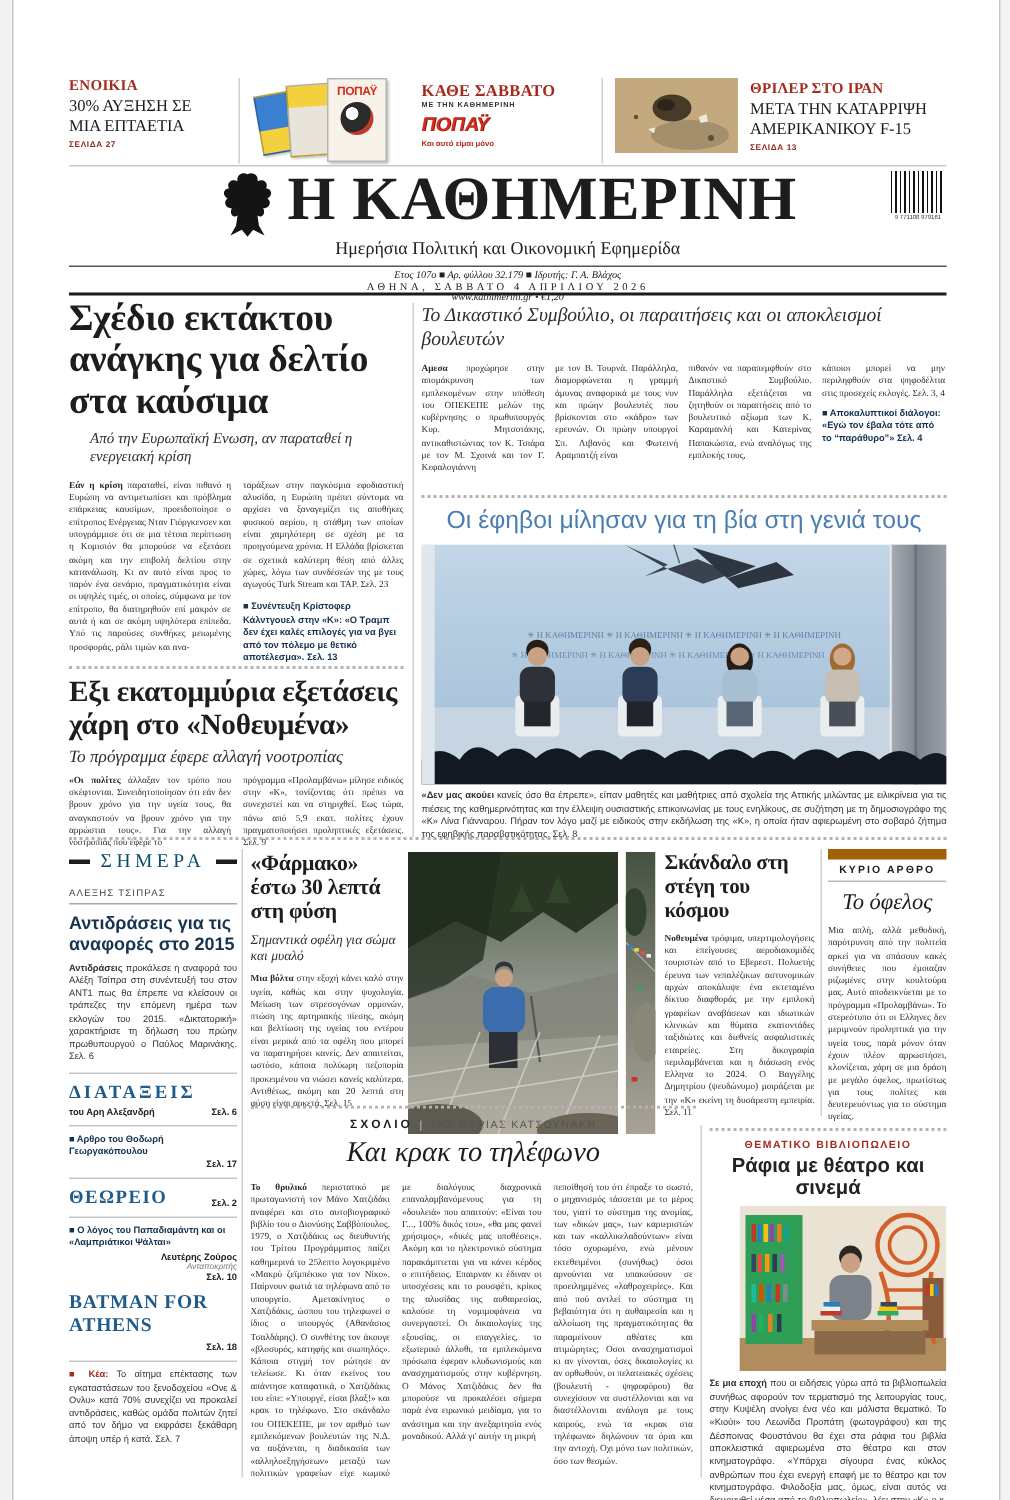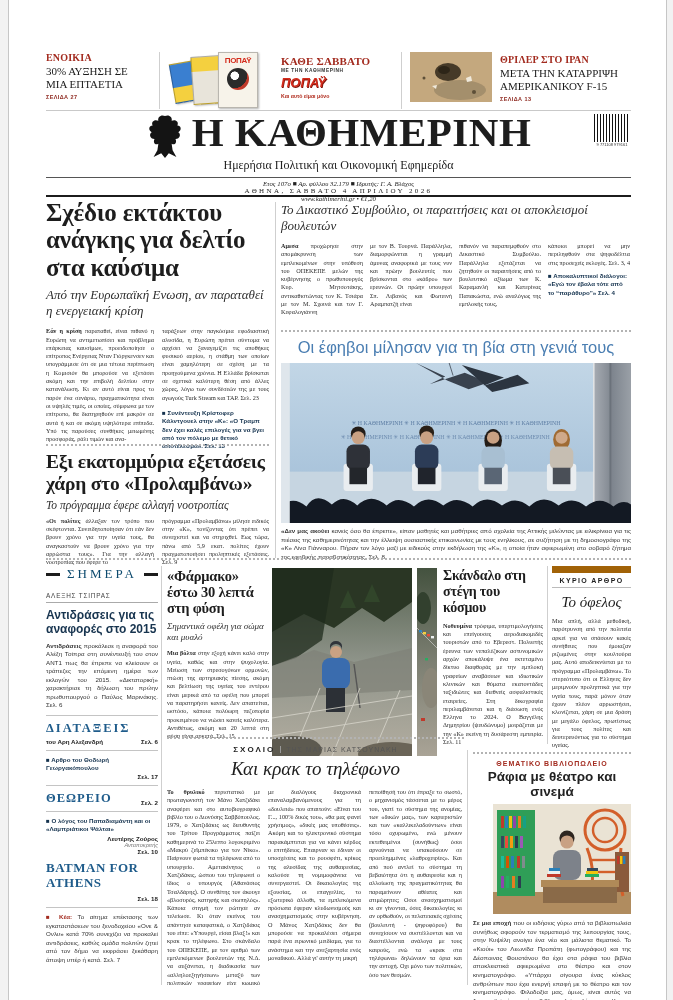--- a/index.html
+++ b/index.html
@@ -92,21 +92,21 @@
   <div class="abs serif" style="left:37px;top:158px;width:585px;text-align:center;font-size:12px;color:#222;">Ημερήσια Πολιτική και Οικονομική Εφημερίδα</div>
 
   <div class="abs" style="left:37px;top:177px;width:585px;border-top:1px solid #555;border-bottom:2px solid #1c1c1c;display:flex;justify-content:flex-start;align-items:center;padding:2px 0;height:13px;flex-direction:column;">
     <span class="serif" style="font-size:6.8px;font-style:italic;color:#222;">Ετος 107ο ■ Αρ. φύλλου 32.179 ■ Ιδρυτής: Γ. Α. Βλάχος</span>
     <span class="serif" style="font-size:7px;letter-spacing:2.4px;color:#222;">ΑΘΗΝΑ, ΣΑΒΒΑΤΟ 4 ΑΠΡΙΛΙΟΥ 2026</span>
     <span class="serif" style="font-size:6.8px;font-style:italic;color:#222;">www.kathimerini.gr • €1,20</span>
   </div>
 
   <div class="abs" style="left:37px;top:199px;width:223px;">
     <div class="hl" style="font-size:25px;line-height:1.09;">Σχέδιο εκτάκτου ανάγκης για δελτίο στα καύσιμα</div>
-    <div class="subhead" style="font-size:13px;line-height:1.25;margin-top:6px;">Από την Ευρωπαϊκή Ενωση, αν παραταθεί η ενεργειακή κρίση</div>
+    <div class="subhead" style="font-size:10px;line-height:1.25;margin-top:6px;margin-left:14px;">Από την Ευρωπαϊκή Ενωση, αν παραταθεί η ενεργειακή κρίση</div>
     <div style="display:flex;gap:8px;margin-top:8px;">
       <div class="bodytxt" style="width:108px;"><span class="lead">Εάν η κρίση</span><span> παραταθεί, είναι πιθανό η Ευρώπη να αντιμετωπίσει και πρόβλημα επάρκειας καυσίμων, προειδοποίησε ο επίτροπος Ενέργειας Νταν Γιόργκενσεν και υπογράμμισε ότι σε μια τέτοια περίπτωση η Κομισιόν θα μπορούσε να εξετάσει ακόμη και την επιβολή δελτίου στην κατανάλωση. Κι αν αυτό είναι προς το παρόν ένα σενάριο, πραγματικότητα είναι οι υψηλές τιμές, οι οποίες, σύμφωνα με τον επίτροπο, θα διατηρηθούν επί μακρόν σε αυτά ή και σε ακόμη υψηλότερα επίπεδα. Υπό τις παρούσες συνθήκες μειωμένης προσφοράς, ράλι τιμών και ανα-</span></div>
       <div style="width:107px;">
         <div class="bodytxt">ταράξεων στην παγκόσμια εφοδιαστική αλυσίδα, η Ευρώπη πρέπει σύντομα να αρχίσει να ξαναγεμίζει τις αποθήκες φυσικού αερίου, η στάθμη των οποίων είναι χαμηλότερη σε σχέση με τα προηγούμενα χρόνια. Η Ελλάδα βρίσκεται σε σχετικά καλύτερη θέση από άλλες χώρες, λόγω των συνδέσεών της με τους αγωγούς Turk Stream και ΤΑΡ. Σελ. 23</div>
         <div class="bullettxt" style="margin-top:7px;">■ Συνέντευξη Κρίστοφερ Κάλντγουελ στην «Κ»: «Ο Τραμπ δεν έχει καλές επιλογές για να βγει από τον πόλεμο με θετικό αποτέλεσμα». Σελ. 13</div>
       </div>
     </div>
   </div>
 
   <div class="abs vrule" style="left:266px;top:202px;height:356px;"></div>
@@ -180,21 +180,21 @@
       <rect x="0" y="0" width="9" height="165" fill="#dfe6ec"></rect>
     </svg>
 
     <div class="sans just" style="font-size:6.2px;line-height:1.4;color:#333;margin-top:4px;">
       <span style="font-weight:bold;">«Δεν μας ακούει</span><span> κανείς όσο θα έπρεπε», είπαν μαθητές και μαθήτριες από σχολεία της Αττικής μιλώντας με ειλικρίνεια για τις πιέσεις της καθημερινότητας και την έλλειψη ουσιαστικής επικοινωνίας με τους ενηλίκους, σε συζήτηση με τη δημοσιογράφο της «Κ» Λίνα Γιάνναρου. Πήραν τον λόγο μαζί με ειδικούς στην εκδήλωση της «Κ», η οποία ήταν αφιερωμένη στο σοβαρό ζήτημα της εφηβικής παραβατικότητας. Σελ. 8</span>
     </div>
   </div>
 
   <div class="abs dotted" style="left:37px;top:444px;width:223px;"></div>
   <div class="abs" style="left:37px;top:451px;width:223px;">
-    <div class="hl" style="font-size:19.5px;line-height:1.12;">Εξι εκατομμύρια εξετάσεις χάρη στο «Προλαμβάνω»</div>
+    <div class="hl" style="font-size:19.5px;line-height:1.12;">Εξι εκατομμύρια εξετάσεις χάρη στο «Νοθευμένα»</div>
     <div class="subhead" style="font-size:11.5px;margin-top:4px;">Το πρόγραμμα έφερε αλλαγή νοοτροπίας</div>
     <div style="display:flex;gap:8px;margin-top:6px;height:48px;overflow:hidden;">
       <div class="bodytxt" style="width:108px;"><span class="lead">«Οι πολίτες</span><span> άλλαξαν τον τρόπο που σκέφτονται. Συνειδητοποίησαν ότι εάν δεν βρουν χρόνο για την υγεία τους, θα αναγκαστούν να βρουν χρόνο για την αρρώστια τους». Για την αλλαγή νοοτροπίας που έφερε το</span></div>
       <div class="bodytxt" style="width:107px;">πρόγραμμα «Προλαμβάνω» μίλησε ειδικός στην «Κ», τονίζοντας ότι πρέπει να συνεχιστεί και να στηριχθεί. Εως τώρα, πάνω από 5,9 εκατ. πολίτες έχουν πραγματοποιήσει προληπτικές εξετάσεις. Σελ. 9</div>
     </div>
   </div>
 
   <div class="abs dotted" style="left:37px;top:558px;width:585px;"></div>
 
   <div class="abs" style="left:37px;top:566px;width:112px;height:420px;overflow:hidden;">

